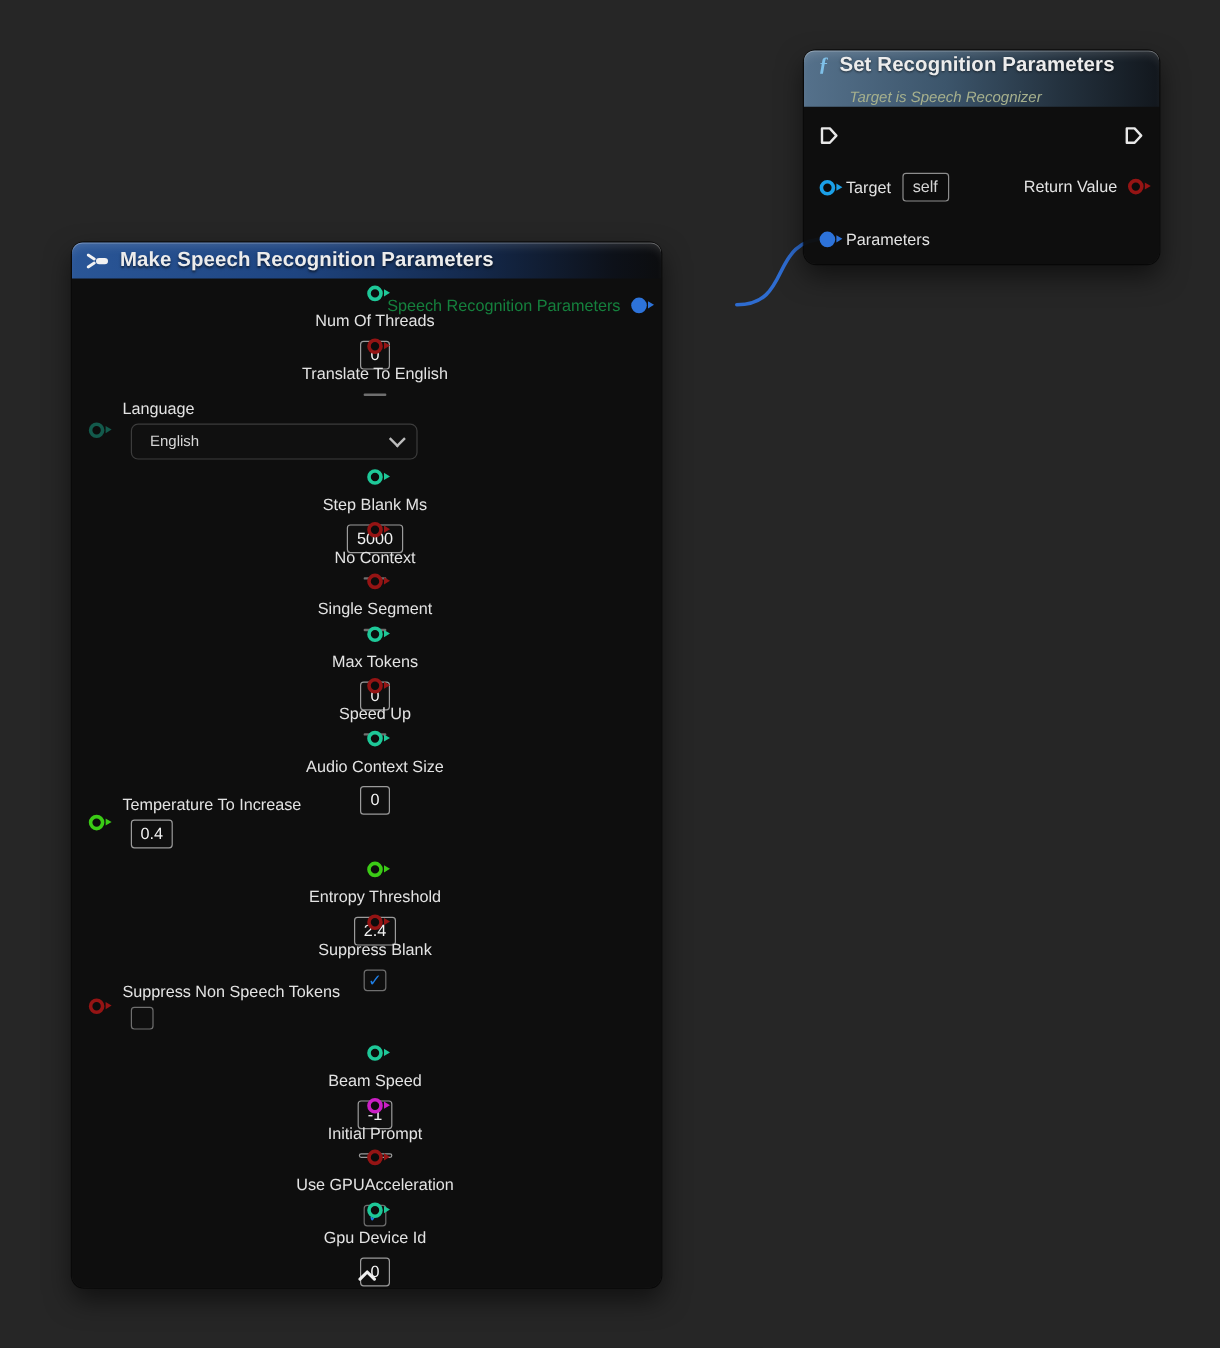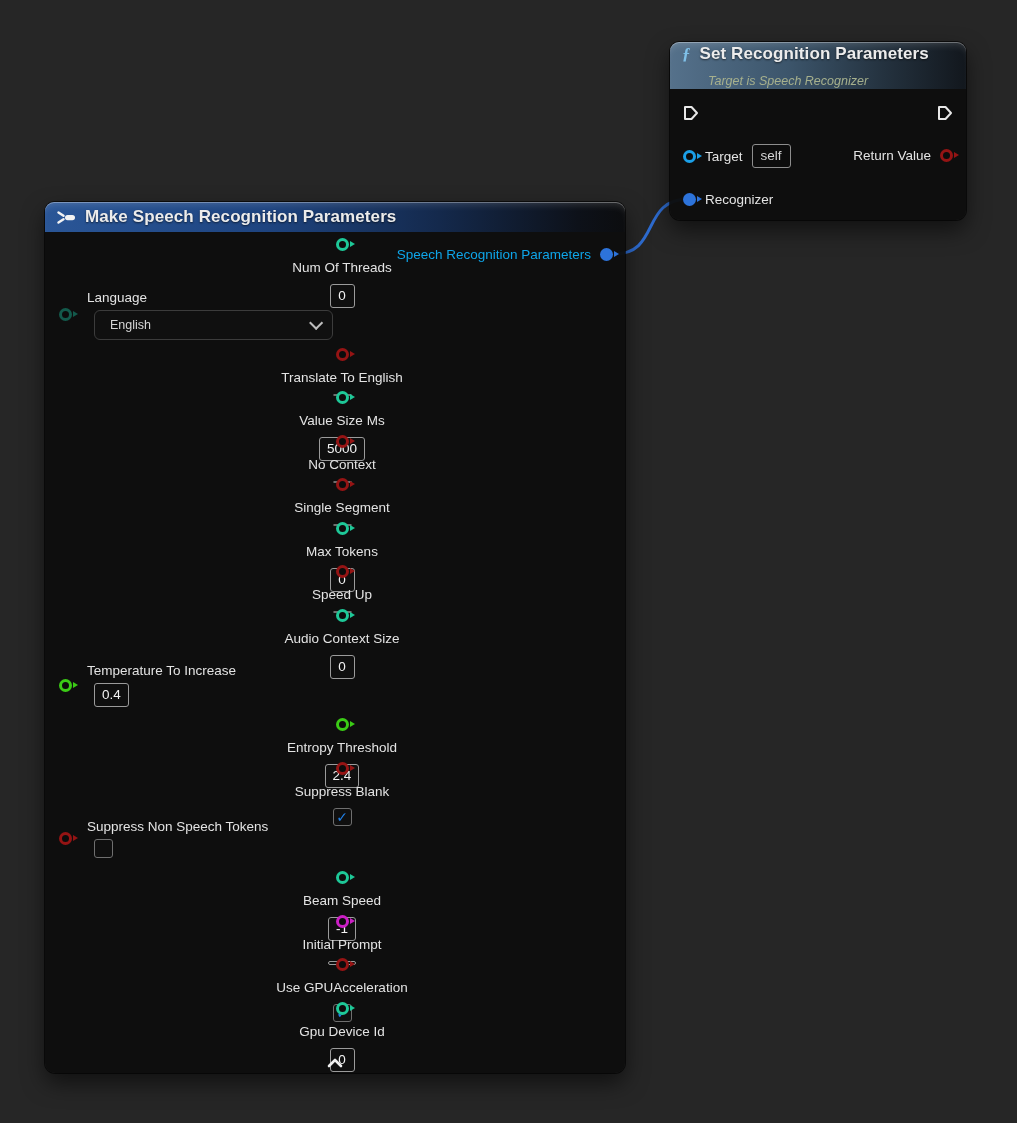--- a/index.html
+++ b/index.html
@@ -10,21 +10,21 @@
   
   .node{position:absolute;border-radius:10px;background:rgba(14,14,14,0.96);
         box-shadow:0 10px 22px rgba(0,0,0,.55),0 0 0 1px rgba(0,0,0,.65);}
   .node-header{position:relative;border-radius:9px 9px 0 0;display:flex;align-items:center;
         box-shadow:inset 0 1px 0 rgba(255,255,255,.30),inset 0 7px 9px -5px rgba(255,255,255,.18);}
   .node-title{font-size:17px;font-weight:bold;color:#ececec;letter-spacing:.1px;
         text-shadow:0 1px 2px rgba(0,0,0,.6);white-space:nowrap;}
   .node-subtitle{font-size:12.5px;font-style:italic;color:#a6b08d;white-space:nowrap;}
 
   
-  .make-node{left:45px;top:202px;width:580px;height:871px;}
+  .make-node{left:60px;top:202px;width:491px;height:871px;}
   .make-header{height:30px;padding:0 12px;gap:9px;
         background:linear-gradient(90deg,#2a5697 0%,#1e4480 38%,#14294c 68%,#0d1119 92%,#0c0d0f 100%);}
   .pin-rows{padding-top:6px;}
   .pin-row{display:flex;align-items:center;height:43.5px;padding-left:14px;gap:9px;flex-direction:column;}
   .pin-row.stacked{height:66px;display:grid;grid-template-columns:19px auto;column-gap:9px;align-items:center;}
   .stack{display:flex;flex-direction:column;align-items:flex-start;gap:5px;}
   .stack .control-indent{margin-left:7px;}
   .pin-label{font-size:13.5px;color:#e3e3e3;white-space:nowrap;}
 
   
@@ -42,21 +42,21 @@
   .valuebox.empty{min-width:12px;height:22px;}
   .checkbox{display:inline-block;width:17px;height:17px;background:#0f0f0f;border:1px solid #6f6f6f;
         border-radius:3px;text-align:center;line-height:16px;font-size:14px;font-weight:bold;}
   .combo{width:239px;height:30px;background:#101010;border:1px solid #3c3c3c;border-radius:6px;
         display:flex;align-items:center;justify-content:space-between;padding:0 13px 0 15px;box-sizing:border-box;}
   .combo-text{font-size:12.5px;color:#d6d6d6;}
   .caret{width:8px;height:8px;border-right:2px solid #bdbdbd;border-bottom:2px solid #bdbdbd;
         transform:rotate(45deg) translateY(-3px);}
 
   .output-row{position:absolute;top:41px;right:12px;display:flex;align-items:center;gap:9px;height:22px;}
-  .output-label{font-size:13.5px;color:#0ea5e9;}
+  .output-label{font-size:13.5px;color:#15803d;}
   .collapse-chevron{position:absolute;bottom:4px;left:50%;transform:translateX(-50%);width:18px;height:12px;}
 
   
   .set-node{left:670px;top:42px;width:296px;height:178px;}
   .set-header{height:47px;padding:0 12px;gap:9px;align-items:flex-start;flex-direction:column;justify-content:center;
         display:flex;background:linear-gradient(90deg,#55718b 0%,#3c556b 40%,#24323f 72%,#12171d 100%);}
   .set-header-row{display:flex;align-items:center;gap:9px;}
   .fn-icon{font-size:17px;font-weight:bold;font-style:italic;color:#7fc0e8;
         font-family:"Liberation Serif","DejaVu Serif",serif;line-height:1;}
   .set-sub{margin-left:26px;margin-top:1px;}
@@ -90,38 +90,38 @@
       <span class="output-label">Speech Recognition Parameters</span>
       <span class="pin filled" style="color: rgb(45, 115, 218);"></span>
     </div>
 
     <div class="pin-rows">
         <div class="pin-row">
           <span class="pin ring" style="color: rgb(30, 200, 152);"></span>
           <span class="pin-label">Num Of Threads</span>
           <span class="valuebox">0</span>
         </div>
+        <div class="pin-row">
+          <span class="pin ring" style="color: rgb(149, 20, 20);"></span>
+          <span class="pin-label">Translate To English</span>
+          <span class="checkbox"></span>
+        </div>
         <div class="pin-row stacked">
           <span class="pin ring" style="color: rgb(19, 90, 76);"></span>
           <div class="stack">
             <span class="pin-label">Language</span>
             <div class="combo control-indent">
               <span class="combo-text">English</span>
               <span class="caret"></span>
             </div>
           </div>
         </div>
         <div class="pin-row">
-          <span class="pin ring" style="color: rgb(149, 20, 20);"></span>
-          <span class="pin-label">Translate To English</span>
-          <span class="checkbox"></span>
-        </div>
-        <div class="pin-row">
-          <span class="pin ring" style="color: rgb(30, 200, 152);"></span>
-          <span class="pin-label">Value Size Ms</span>
+          <span class="pin ring" style="color: rgb(30, 200, 152);"></span>
+          <span class="pin-label">Step Blank Ms</span>
           <span class="valuebox">5000</span>
         </div>
         <div class="pin-row">
           <span class="pin ring" style="color: rgb(149, 20, 20);"></span>
           <span class="pin-label">No Context</span>
           <span class="checkbox"></span>
         </div>
         <div class="pin-row">
           <span class="pin ring" style="color: rgb(149, 20, 20);"></span>
           <span class="pin-label">Single Segment</span>
@@ -215,16 +215,16 @@
       <span class="selfbox">self</span>
     </div>
 
     <div class="return-row">
       <span class="pin-label">Return Value</span>
       <span class="pin ring" style="color: rgb(149, 20, 20);"></span>
     </div>
 
     <div class="params-row">
       <span class="pin filled" style="color: rgb(45, 115, 218);"></span>
-      <span class="pin-label">Recognizer</span>
+      <span class="pin-label">Parameters</span>
     </div>
   </div>
 </div>
 
 </body></html>

